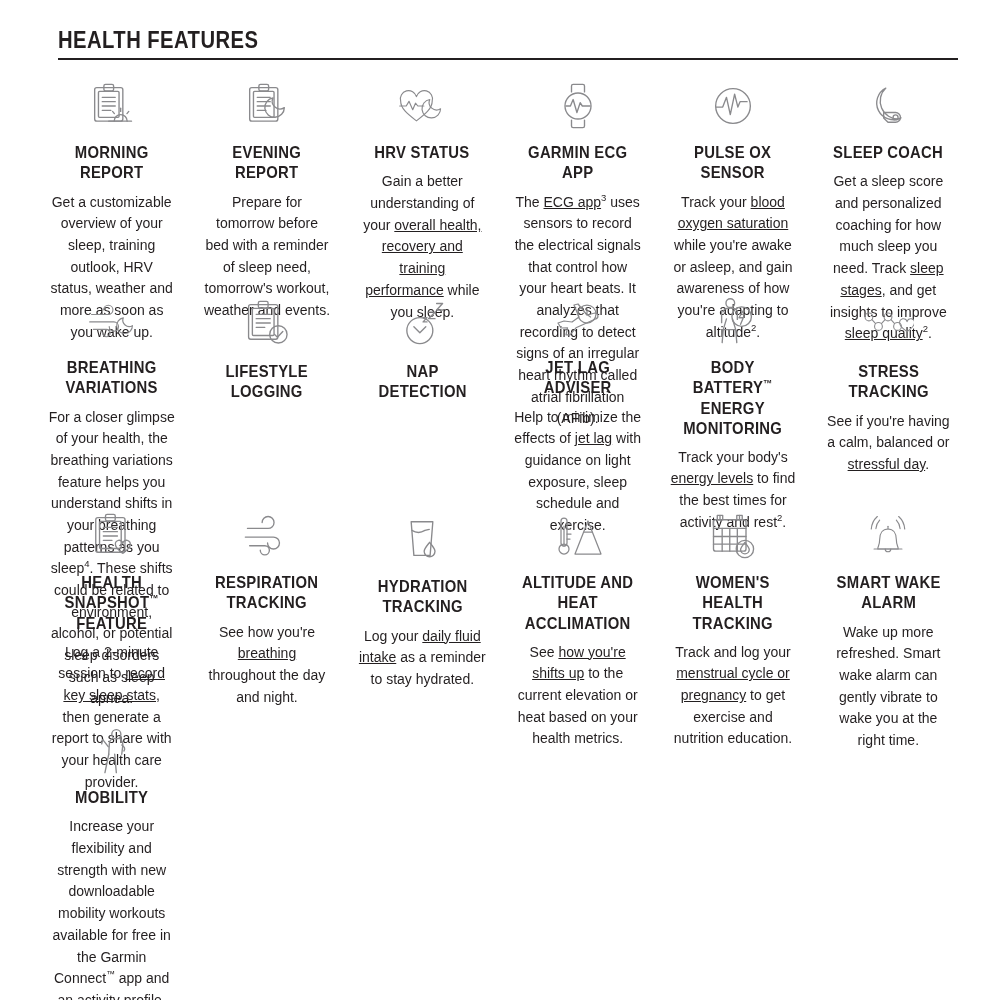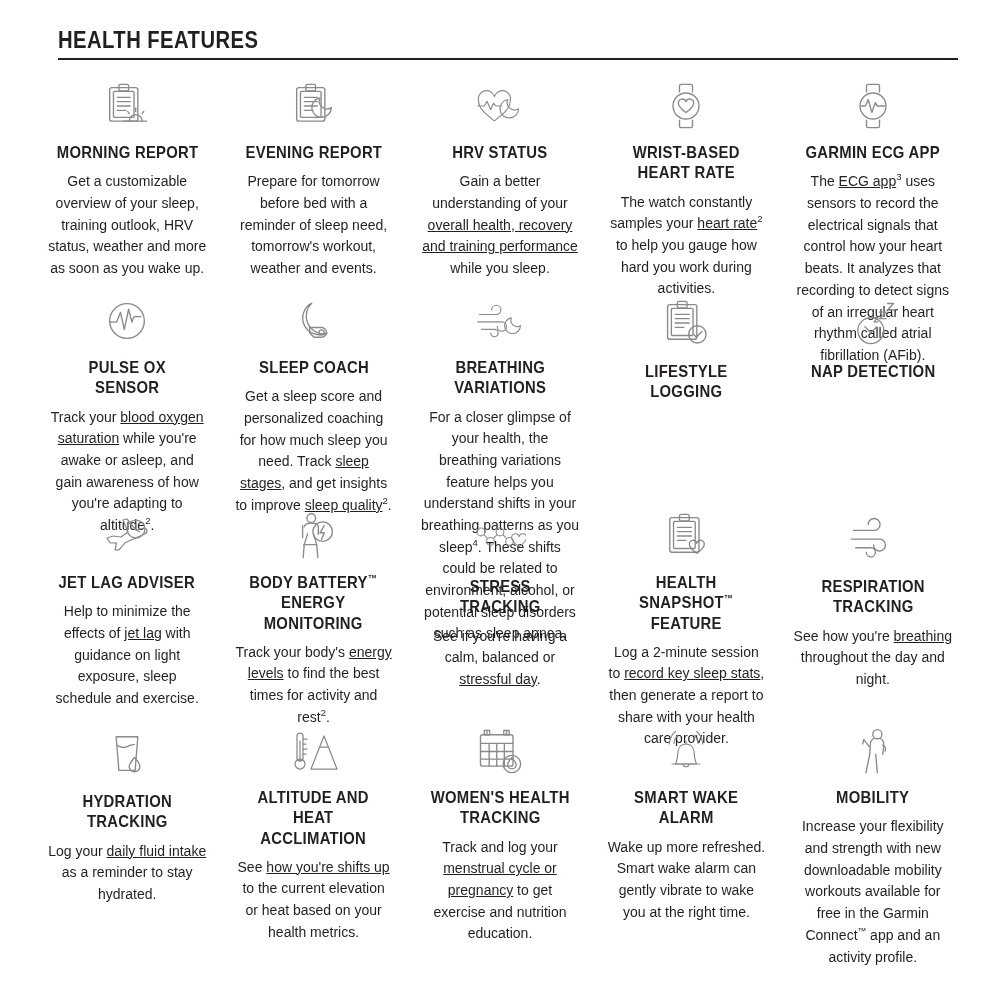--- a/index.html
+++ b/index.html
@@ -29,21 +29,21 @@
     line-height: 1.1;
     color: #231f20;
     transform: scaleX(0.88);
     transform-origin: left center;
     white-space: nowrap;
   }
   .grid {
     margin: 0;
     padding: 0 34px;
     display: grid;
-    grid-template-columns: repeat(5, 1fr);
+    grid-template-columns: repeat(6, 1fr);
     grid-auto-rows: 215px;
     column-gap: 0px;
     row-gap: 0px;
   }
   .cell {
     display: flex;
     flex-direction: column;
     align-items: center;
     padding: 20px 14px 0 14px;
   }
@@ -115,29 +115,20 @@
         <div class="cell-body">Prepare for tomorrow before bed with a reminder of sleep need, tomorrow's workout, weather and events.</div>
       </div>
       <div class="cell">
         <div class="icon-wrap">
           <svg width="52" height="52">
             <use href="#ic-heart-pulse-moon-icon"></use>
           </svg>
         </div>
         <div class="cell-title">HRV STATUS</div>
         <div class="cell-body">Gain a better understanding of your <u>overall health, recovery and training performance</u> while you sleep.</div>
-      </div>
-      <div class="cell">
-        <div class="icon-wrap">
-          <svg width="52" height="52">
-            <use href="#ic-watch-heart-icon"></use>
-          </svg>
-        </div>
-        <div class="cell-title">WRIST-BASED HEART RATE</div>
-        <div class="cell-body">The watch constantly samples your <u>heart rate</u><sup>2</sup> to help you gauge how hard you work during activities.</div>
       </div>
       <div class="cell">
         <div class="icon-wrap">
           <svg width="52" height="52">
             <use href="#ic-watch-ecg-icon"></use>
           </svg>
         </div>
         <div class="cell-title">GARMIN ECG APP</div>
         <div class="cell-body">The <u>ECG app</u><sup>3</sup> uses sensors to record the electrical signals that control how your heart beats. It analyzes that recording to detect signs of an irregular heart rhythm called atrial fibrillation (AFib).</div>
       </div>

